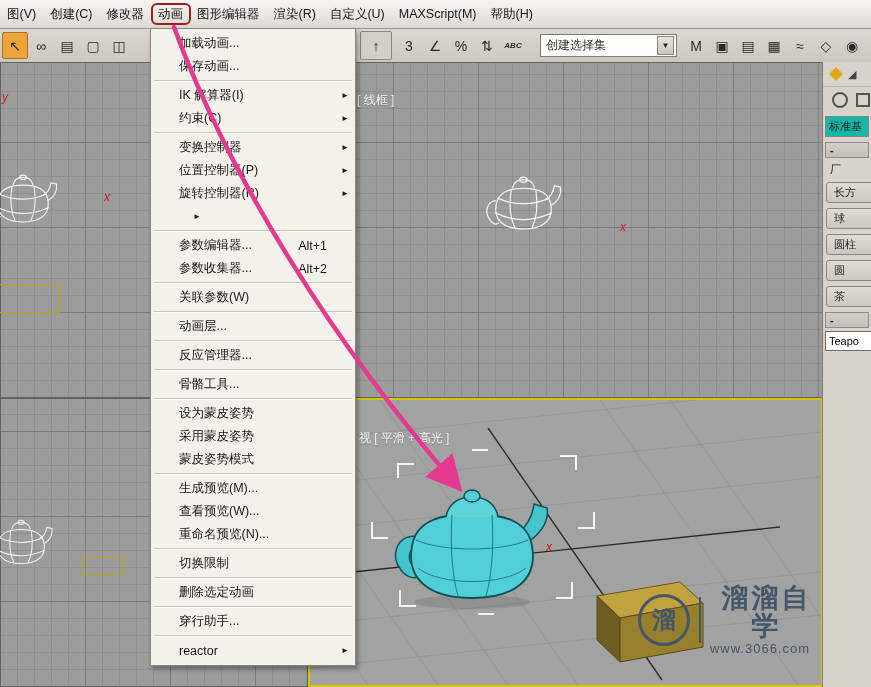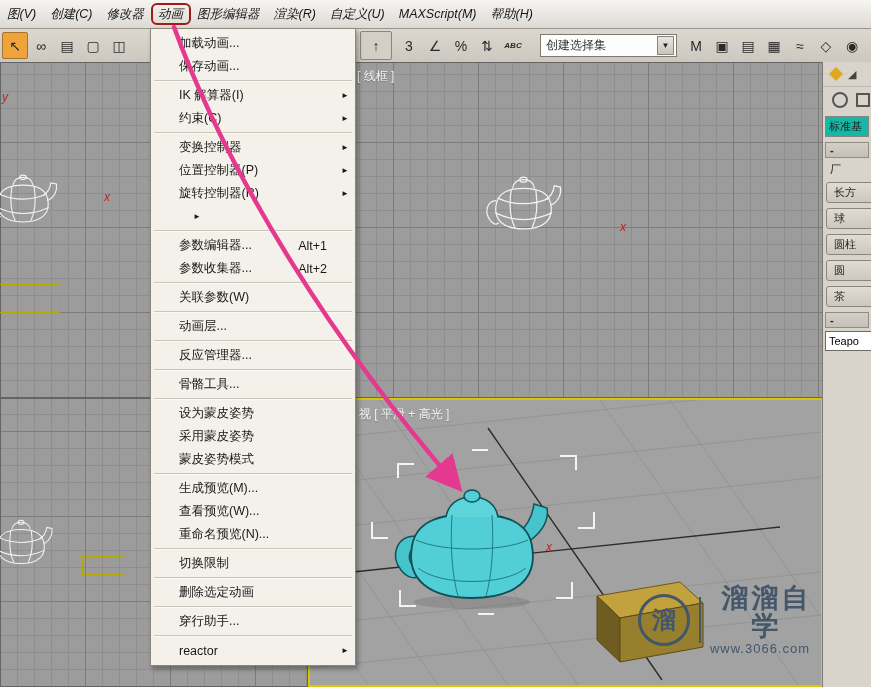--- a/index.html
+++ b/index.html
@@ -1,21 +1,21 @@
 <!DOCTYPE html>
 <html><head>
 <meta charset="utf-8">
 <style>
   html,body{margin:0;padding:0;}
   body{font-family:"Liberation Sans","DejaVu Sans",sans-serif;}
   .app{position:relative;width:871px;height:687px;background:#d5d1c8;overflow:hidden;-webkit-user-select:none;user-select:none;}
 
   
   .menubar{position:absolute;top:0;left:0;right:0;height:28px;display:flex;align-items:stretch;
-    background:linear-gradient(#f6f5f2,#dddad3);border-bottom:1px solid #9a968d;font-size:12.5px;color:#161616;font-style:italic;}
+    background:linear-gradient(#f6f5f2,#dddad3);border-bottom:1px solid #9a968d;font-size:12.5px;color:#161616;}
   .mb-item{display:flex;align-items:center;padding:0 7px;height:28px;white-space:nowrap;position:relative;cursor:default;}
   .mb-item.highlighted::after{content:"";position:absolute;left:0;right:-1px;top:3px;bottom:3px;
     border:2px solid #9e1c1c;border-radius:6px;pointer-events:none;}
 
   
   .toolbar{position:absolute;top:29px;left:0;right:0;height:33px;display:flex;align-items:center;
     background:linear-gradient(#dcd8d0,#ccc8bf);border-bottom:1px solid #8b877e;padding-left:2px;}
   .tb-group{display:flex;align-items:center;}
   .tb-icon{width:26px;height:27px;display:flex;align-items:center;justify-content:center;
     font-size:14px;color:#2a2a2a;flex:0 0 auto;}
@@ -36,21 +36,21 @@
       repeating-linear-gradient(90deg,#7b7b7b 0 1px,transparent 1px 85px),
       repeating-linear-gradient(0deg,#7b7b7b 0 1px,transparent 1px 85px),
       repeating-linear-gradient(90deg,#8e8e8e 0 1px,transparent 1px 17px),
       repeating-linear-gradient(0deg,#8e8e8e 0 1px,transparent 1px 17px);}
   .vp{box-shadow:inset 0 0 0 1px #646464;}
   .vp-tl{left:0;top:0;width:308px;height:336px;}
   .vp-tr{left:308px;top:0;width:515px;height:336px;}
   .vp-bl{left:0;top:336px;width:308px;height:289px;}
   .vp-pr{left:308px;top:336px;width:515px;height:289px;background:#a2a2a2;
     border:2px solid #d7c800;box-shadow:none;box-sizing:border-box;}
-  .vp-label{position:absolute;color:#f5f5f5;font-size:12px;white-space:nowrap;text-shadow:0 1px 1px rgba(0,0,0,.25);}
+  .vp-label{position:absolute;color:#f5f5f5;font-size:12px;white-space:nowrap;text-shadow:0 1px 1px rgba(0,0,0,.25);margin-top:24px;}
   .axis-label{position:absolute;color:#c42222;font-size:12px;font-style:italic;}
   .wire-rect{position:absolute;border:1px solid #b5a800;}
   .svg-abs{position:absolute;}
 
   
   .watermark{position:absolute;left:328px;top:184px;width:185px;display:flex;align-items:center;color:#44566a;}
   .wm-circle{width:46px;height:46px;border:3px solid #44566a;border-radius:50%;display:flex;align-items:center;justify-content:center;
     font-size:24px;font-weight:bold;flex:0 0 auto;}
   .wm-divider{width:2px;height:46px;background:#44566a;margin:0 9px;}
   .wm-title{font-size:27px;font-weight:bold;letter-spacing:3px;line-height:1.05;text-align:center;}

